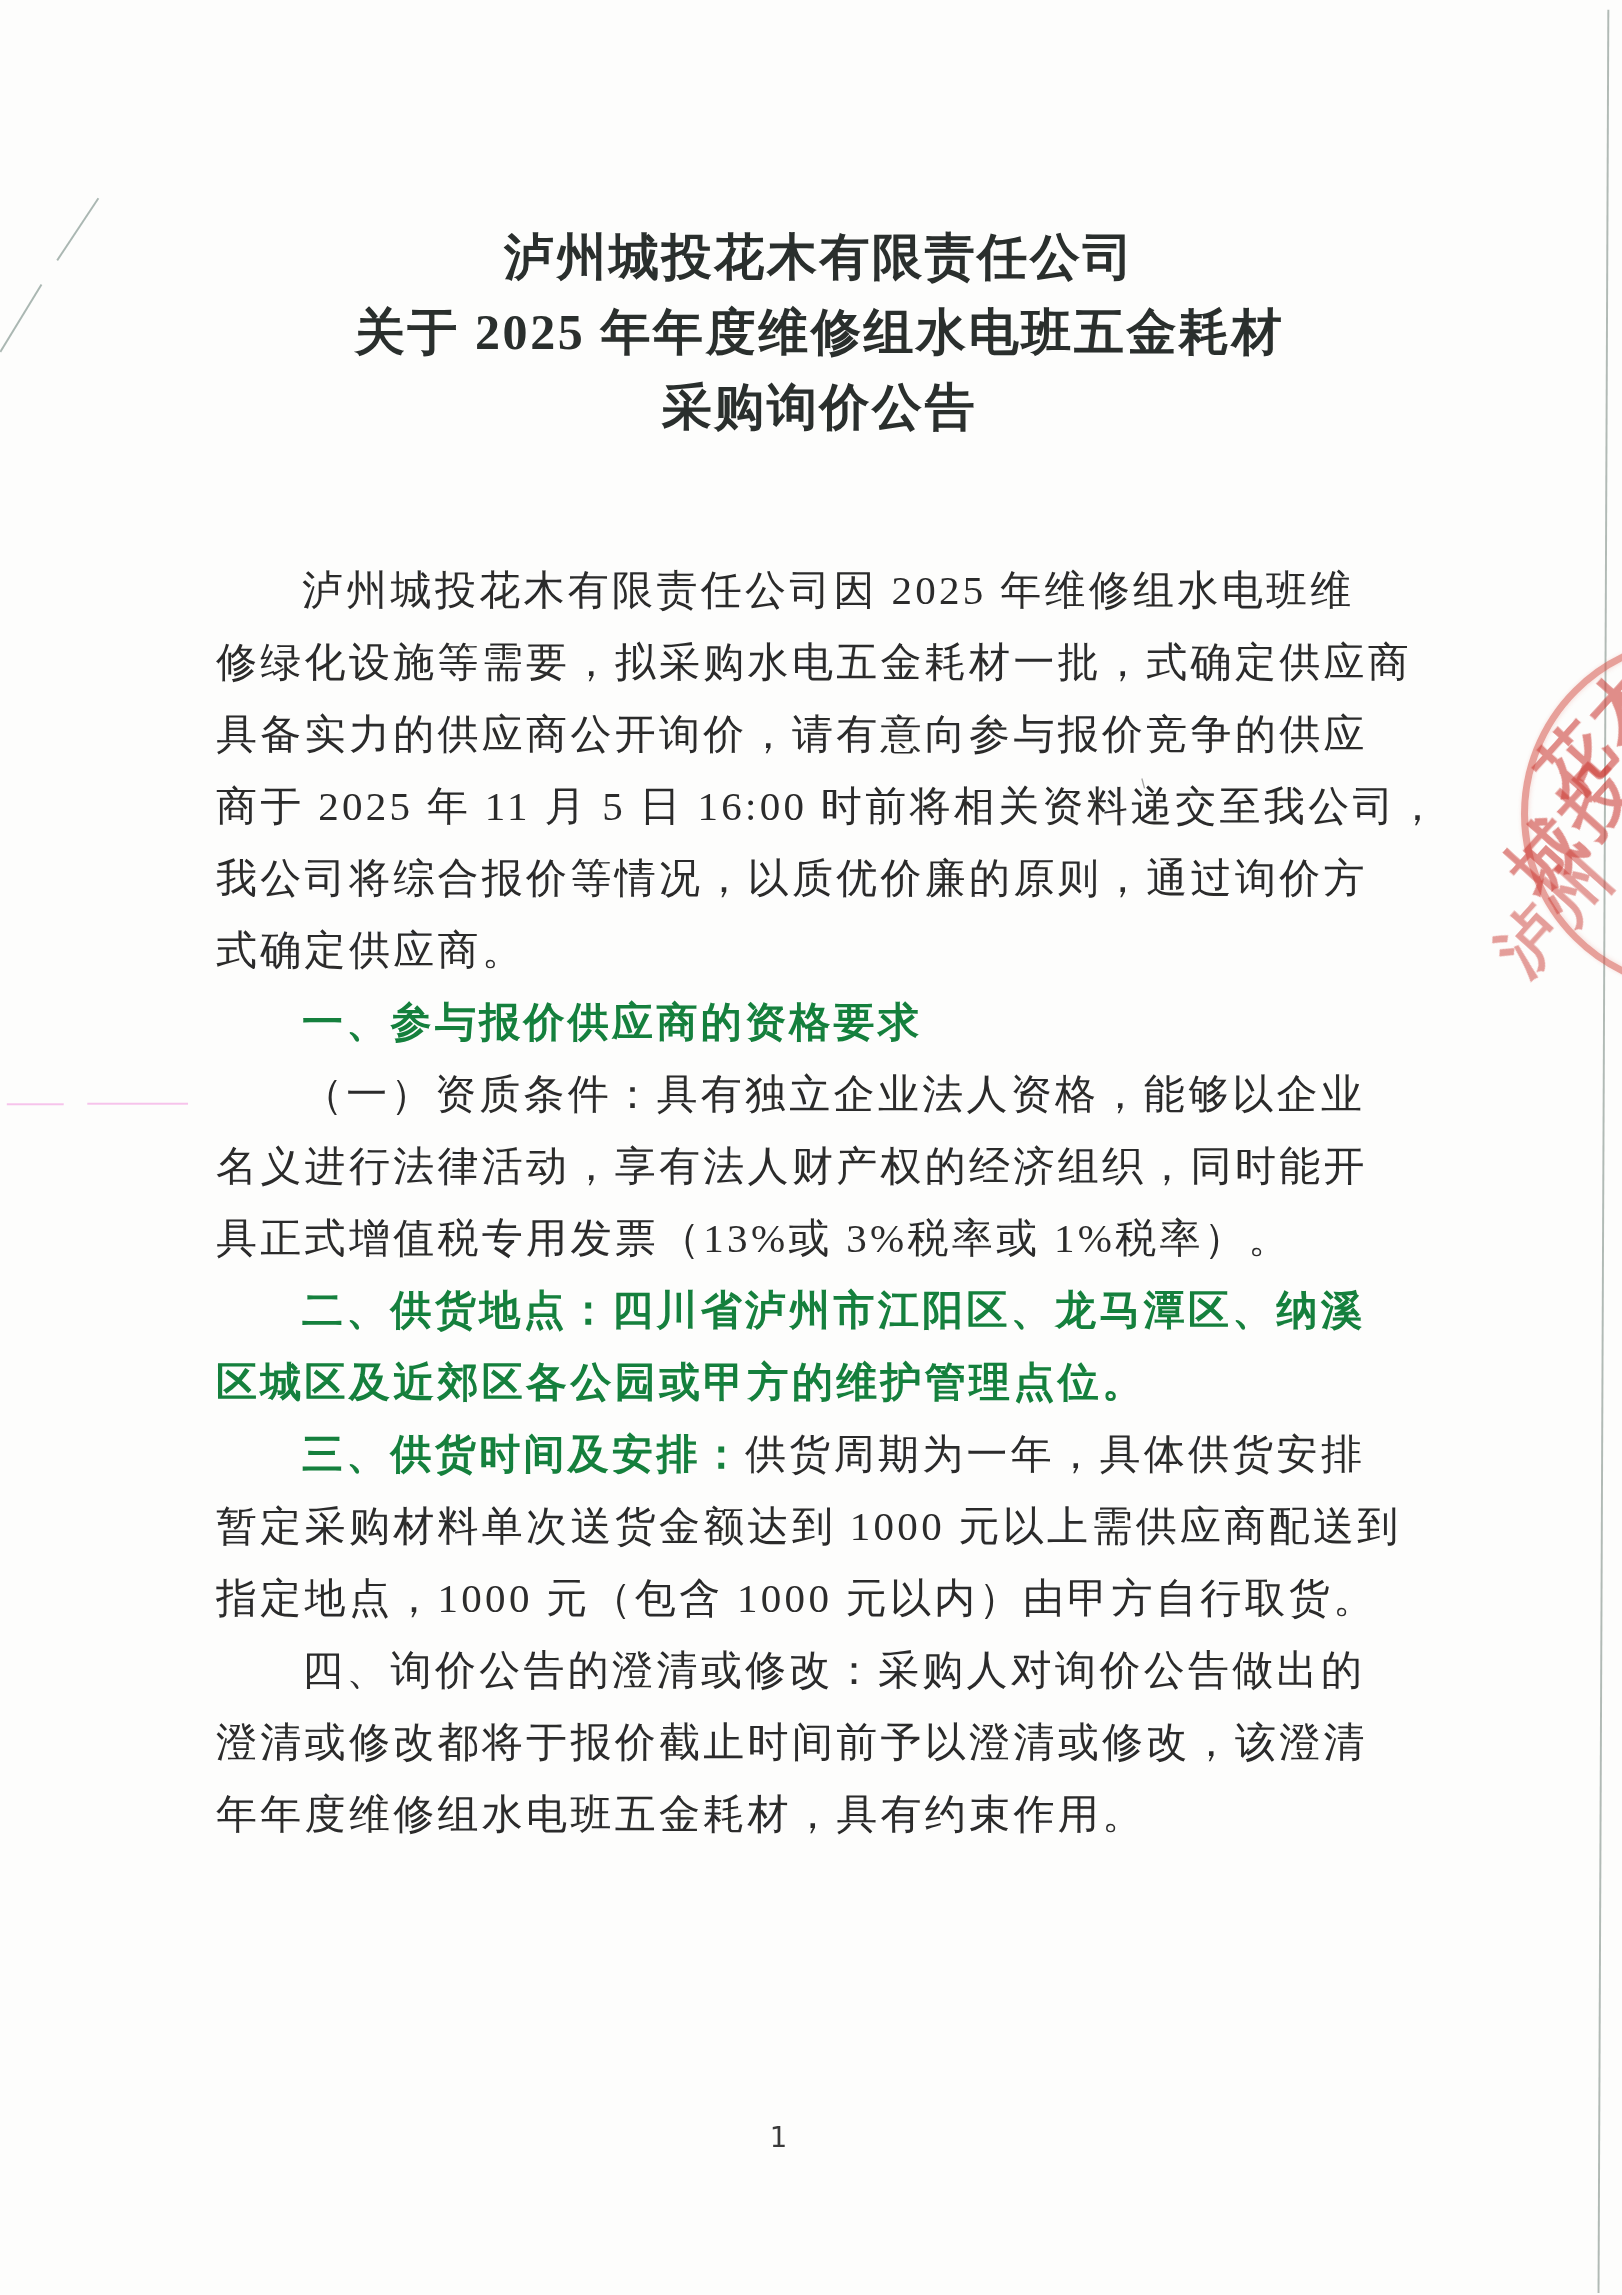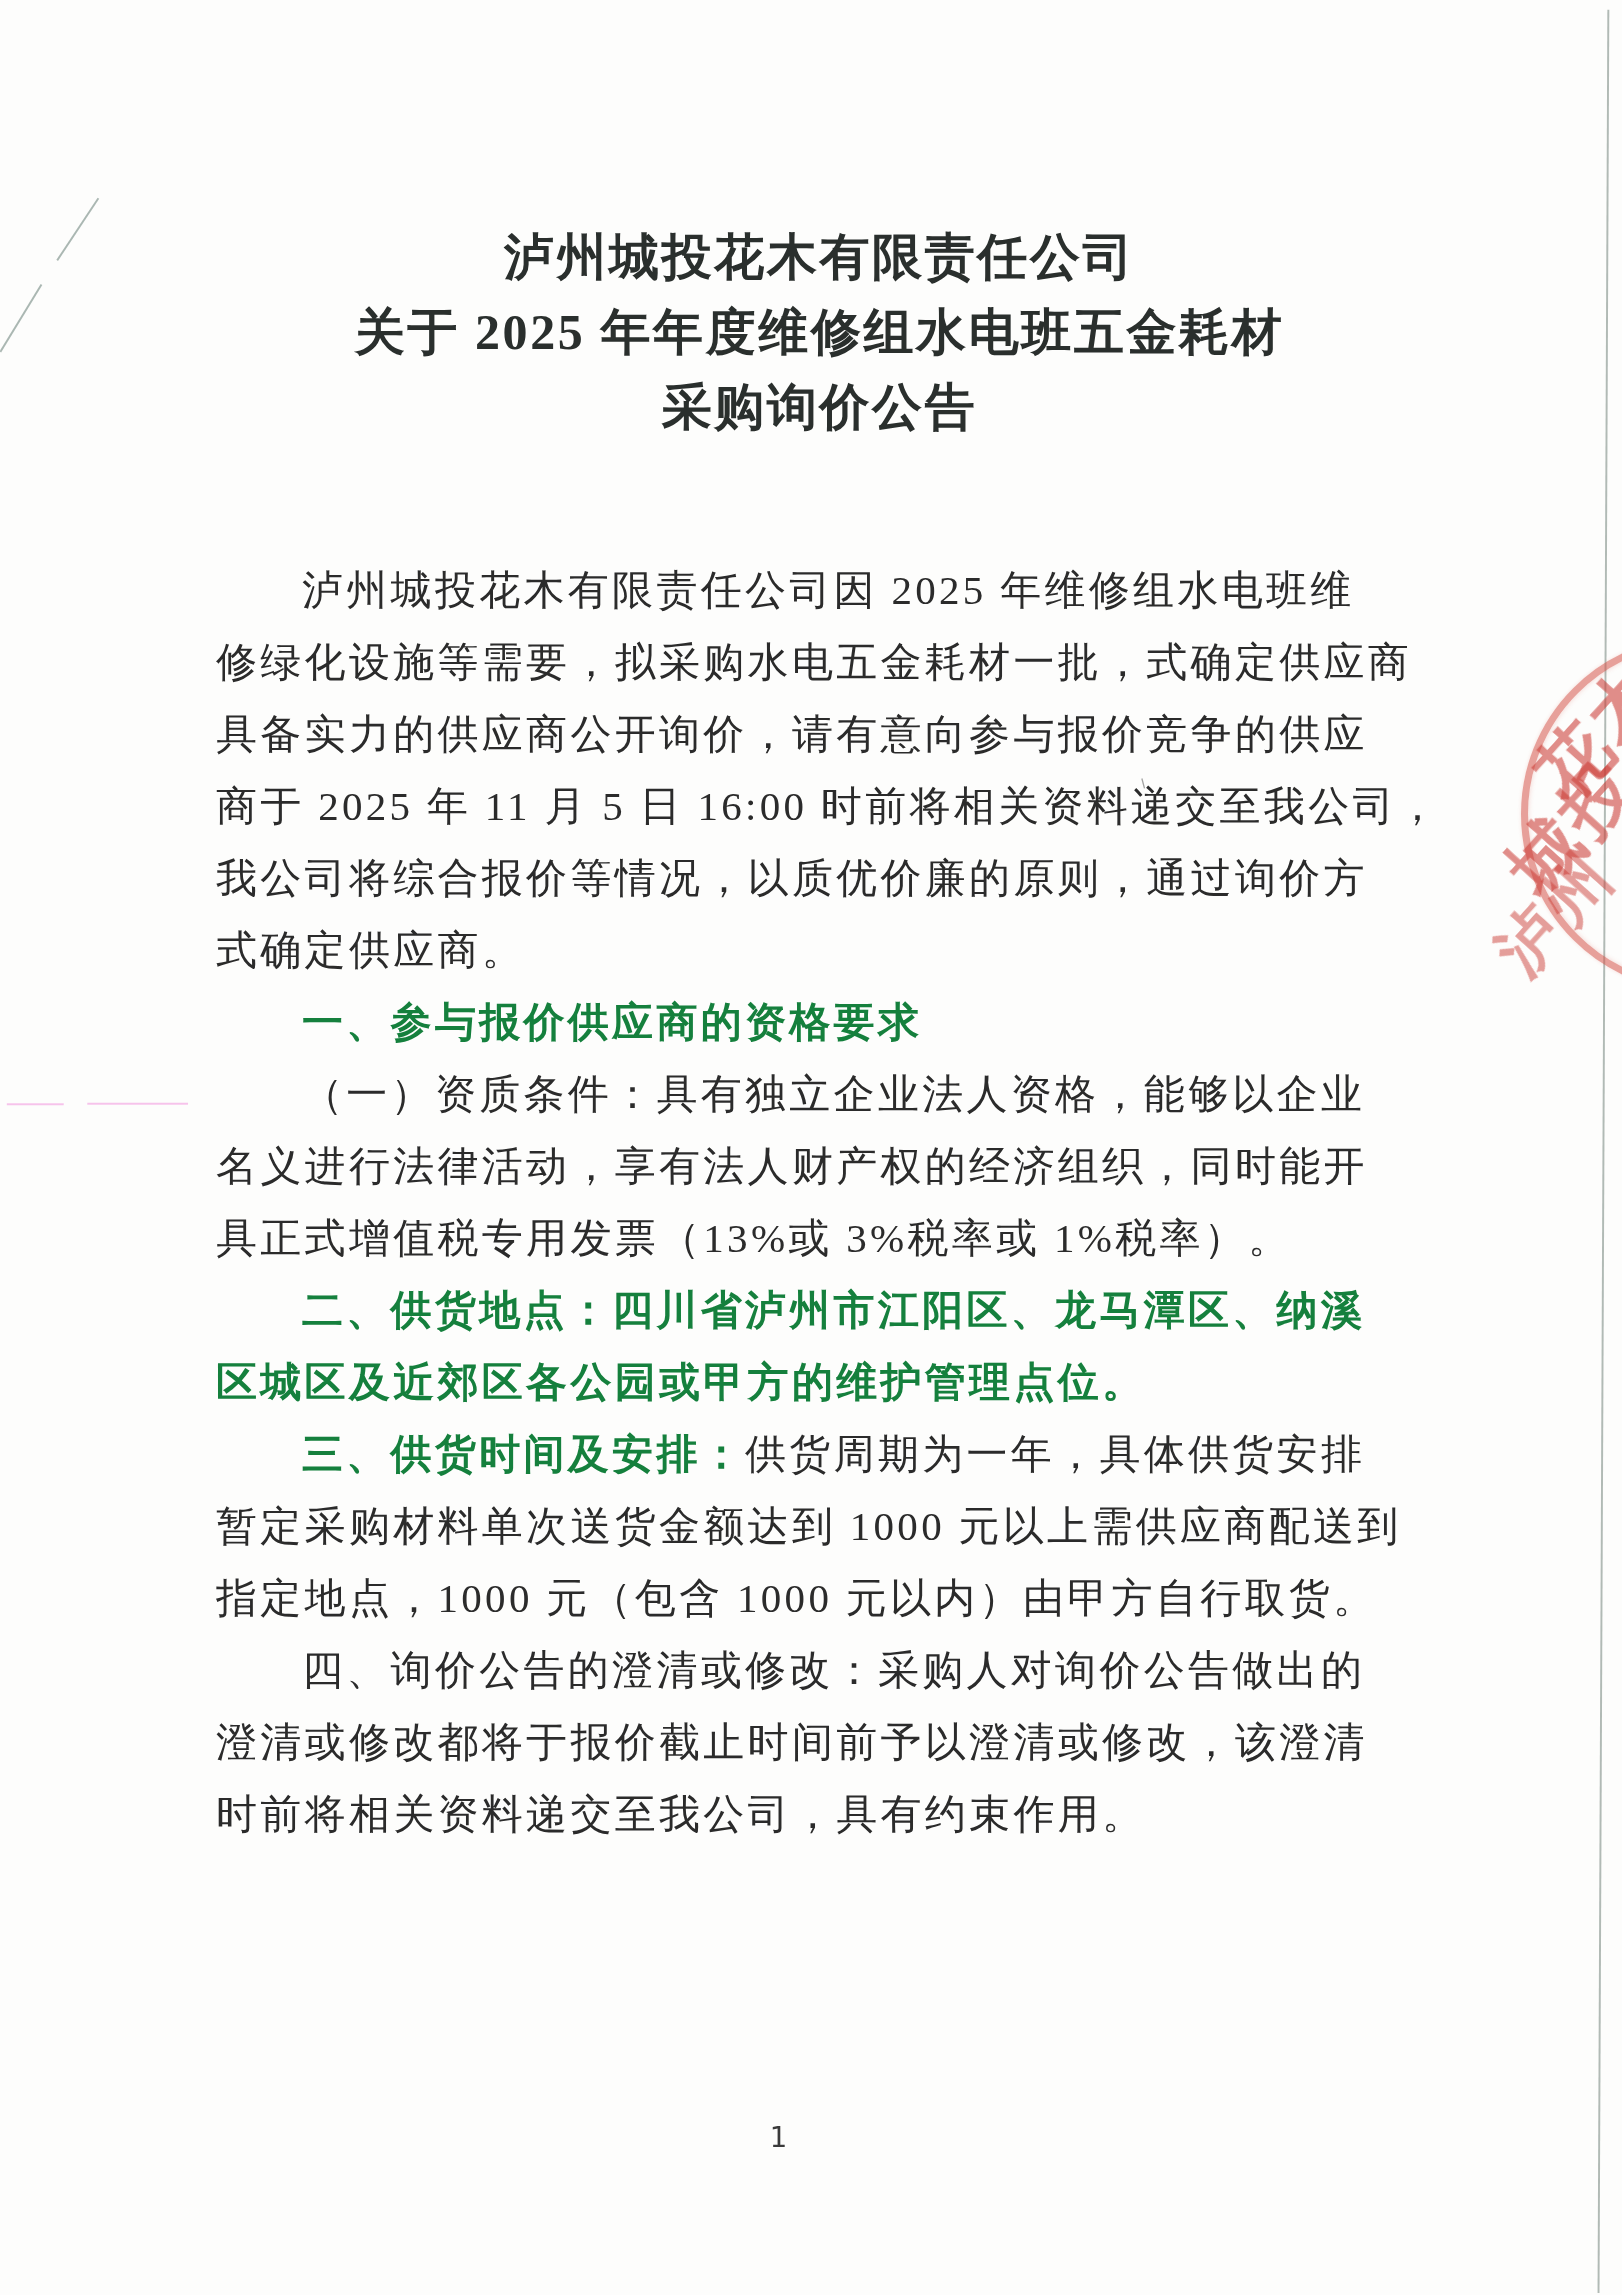--- a/index.html
+++ b/index.html
@@ -74,21 +74,21 @@
       <div class="line indent"><span>（一）资质条件：具有独立企业法人资格，能够以企业</span></div>
       <div class="line"><span>名义进行法律活动，享有法人财产权的经济组织，同时能开</span></div>
       <div class="line"><span>具正式增值税专用发票（13%或 3%税率或 1%税率）。</span></div>
       <div class="line indent"><span class="b">二、供货地点：四川省泸州市江阳区、龙马潭区、纳溪</span></div>
       <div class="line"><span class="b">区城区及近郊区各公园或甲方的维护管理点位。</span></div>
       <div class="line indent"><span class="b">三、供货时间及安排：</span><span>供货周期为一年，具体供货安排</span></div>
       <div class="line"><span>暂定采购材料单次送货金额达到 1000 元以上需供应商配送到</span></div>
       <div class="line"><span>指定地点，1000 元（包含 1000 元以内）由甲方自行取货。</span></div>
       <div class="line indent"><span>四、询价公告的澄清或修改：采购人对询价公告做出的</span></div>
       <div class="line"><span>澄清或修改都将于报价截止时间前予以澄清或修改，该澄清</span></div>
-      <div class="line"><span>时前将相关资料递交至我公司，具有约束作用。</span></div>
+      <div class="line"><span>年年度维修组水电班五金耗材，具有约束作用。</span></div>
     </div>
 
   <div class="seal">
     <div class="seal-ring"></div>
     <div class="seal-text t1">花木</div>
     <div class="seal-text t2">城投</div>
     <div class="seal-text t3">泸州</div>
   </div>
 
   <div class="page-number">1</div>

